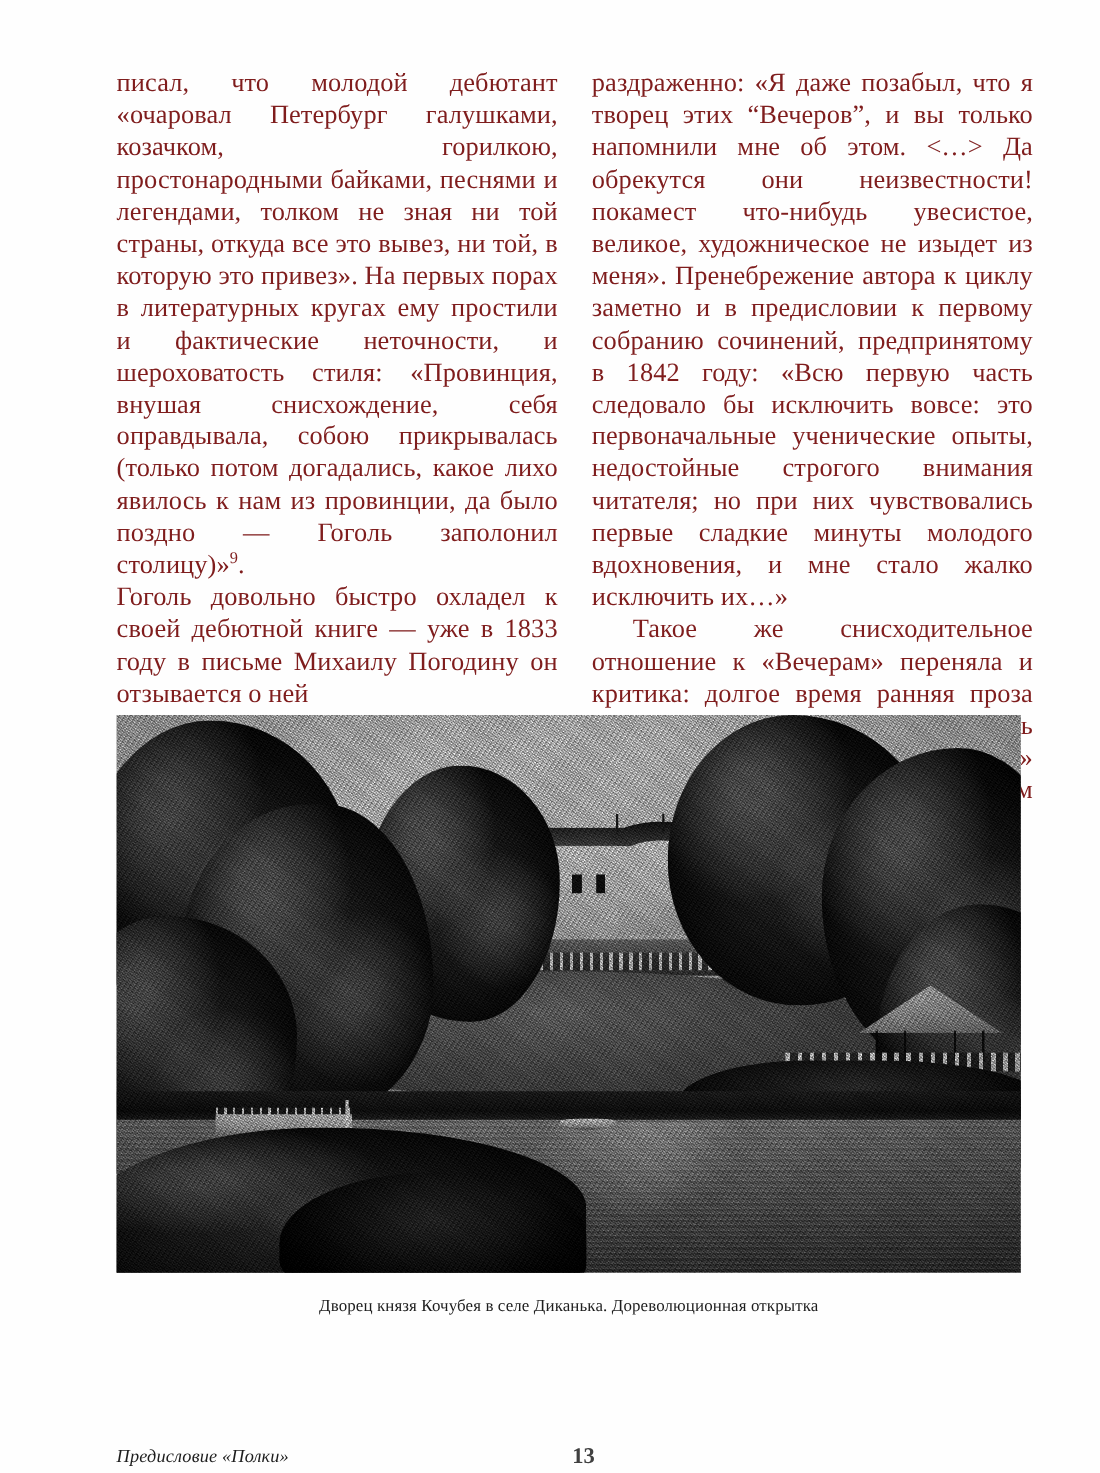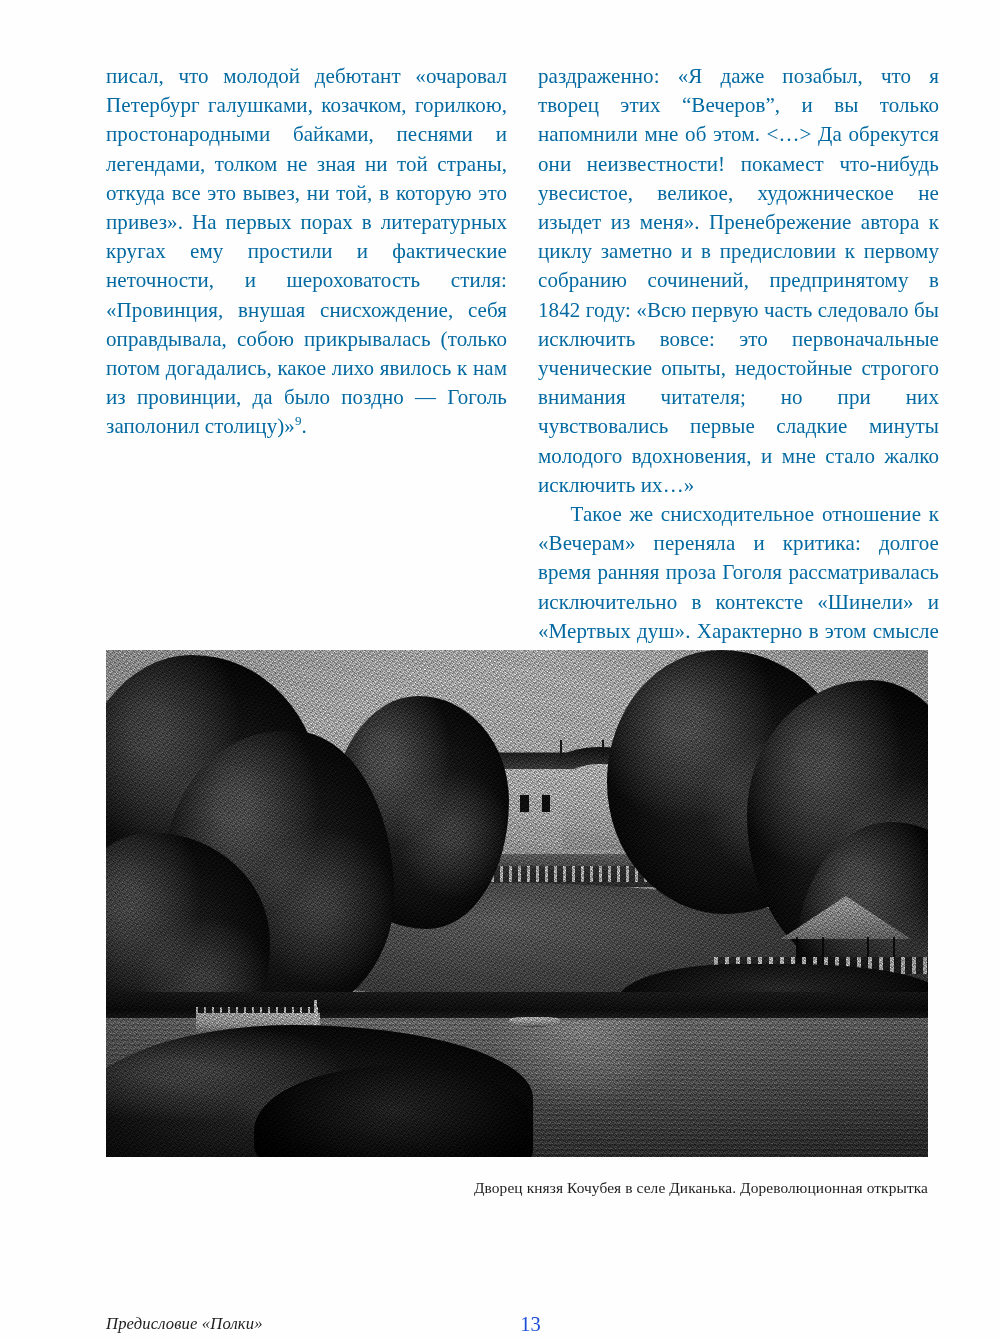--- a/index.html
+++ b/index.html
@@ -27,27 +27,27 @@
     width: 833px;
     height: 560px;
     display: flex;
     justify-content: space-between;
   }
   .col {
     width: 401px;
   }
   .col p {
     margin: 0;
-    font-size: 21px;
+    font-size: 24px;
     line-height: 29.2px;
     text-align: justify;
     text-justify: inter-word;
     -webkit-hyphens: none;
     hyphens: none;
-    color: #0369a1;
+    color: #7f1d1d;
     letter-spacing: 0.08px;
   }
   .col p + p {
     text-indent: 1.55em;
   }
   .col p.noindent { text-indent: 0; }
 
   sup.fn {
     font-size: 0.62em;
     vertical-align: super;
@@ -395,21 +395,21 @@
       radial-gradient(ellipse at 50% 45%, rgba(0,0,0,0) 52%, rgba(0,0,0,.22) 100%);
     pointer-events: none;
   }
 
   
   .caption {
     position: absolute;
     left: 106px;
     top: 1178px;
     width: 822px;
-    text-align: right;
+    text-align: center;
     font-size: 15.4px;
     line-height: 20px;
     color: #1d1d1d;
     letter-spacing: .1px;
   }
 
   
   .footer {
     position: absolute;
     left: 106px;
@@ -428,36 +428,37 @@
     letter-spacing: .15px;
   }
   .folio {
     position: absolute;
     left: 0;
     right: 0;
     top: -1px;
     text-align: center;
     font-size: 20.5px;
     line-height: 26px;
-    font-weight: 400;
-    color: #1d4ed8;
+    font-weight: 700;
+    color: #404040;
     transform: translateX(8px);
   }
 </style>
 </head>
 <body>
 
 <div class="page">
 
   <div class="columns">
 
     <div class="col">
       <p class="noindent"><span>писал, что молодой дебютант «очаровал Петербург галушками, козачком, горилкою, простонародными байками, песнями и легендами, толком не зная ни той страны, откуда все это вывез, ни той, в которую это привез». На первых порах в литературных кругах ему простили и фактические неточности, и шероховатость стиля: «Провинция, внушая снисхождение, себя оправдывала, собою прикрывалась (только потом догадались, какое лихо явилось к нам из провинции, да было поздно — Гоголь заполонил столицу)»</span><sup class="fn">9</sup><span>.</span></p>
 
 
+      <p class="noindent">Гоголь довольно быстро охладел к своей дебютной книге — уже в 1833 году в письме Михаилу Погодину он отзывается о ней</p>
     </div>
 
     <div class="col">
       <p class="noindent">раздраженно: «Я даже позабыл, что я творец этих “Вечеров”, и вы только напомнили мне об этом. &lt;…&gt; Да обрекутся они неизвестности! покамест что-нибудь увесистое, великое, художническое не изыдет из меня». Пренебрежение автора к циклу заметно и в предисловии к первому собранию сочинений, предпринятому в 1842 году: «Всю первую часть следовало бы исключить вовсе: это первоначальные ученические опыты, недостойные строгого внимания читателя; но при них чувствовались первые сладкие минуты молодого вдохновения, и мне стало жалко исключить их…»</p>
       <p>Такое же снисходительное отношение к «Вечерам» переняла и критика: долгое время ранняя проза Гоголя рассматривалась исключительно в контексте «Шинели» и «Мертвых душ». Характерно в этом смысле едкое замечание Владимира</p>
     </div>
 
   </div>
 
   <div class="figure">

